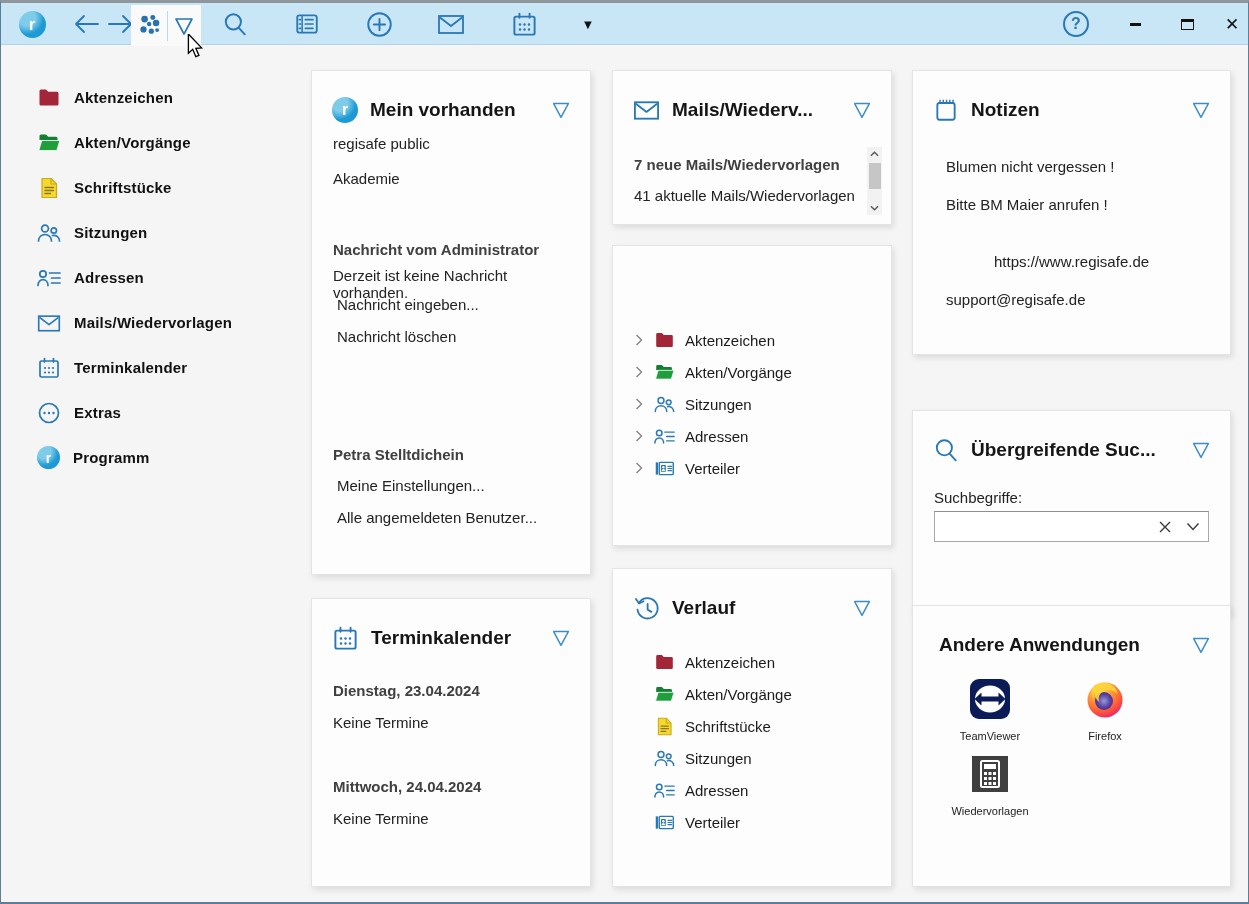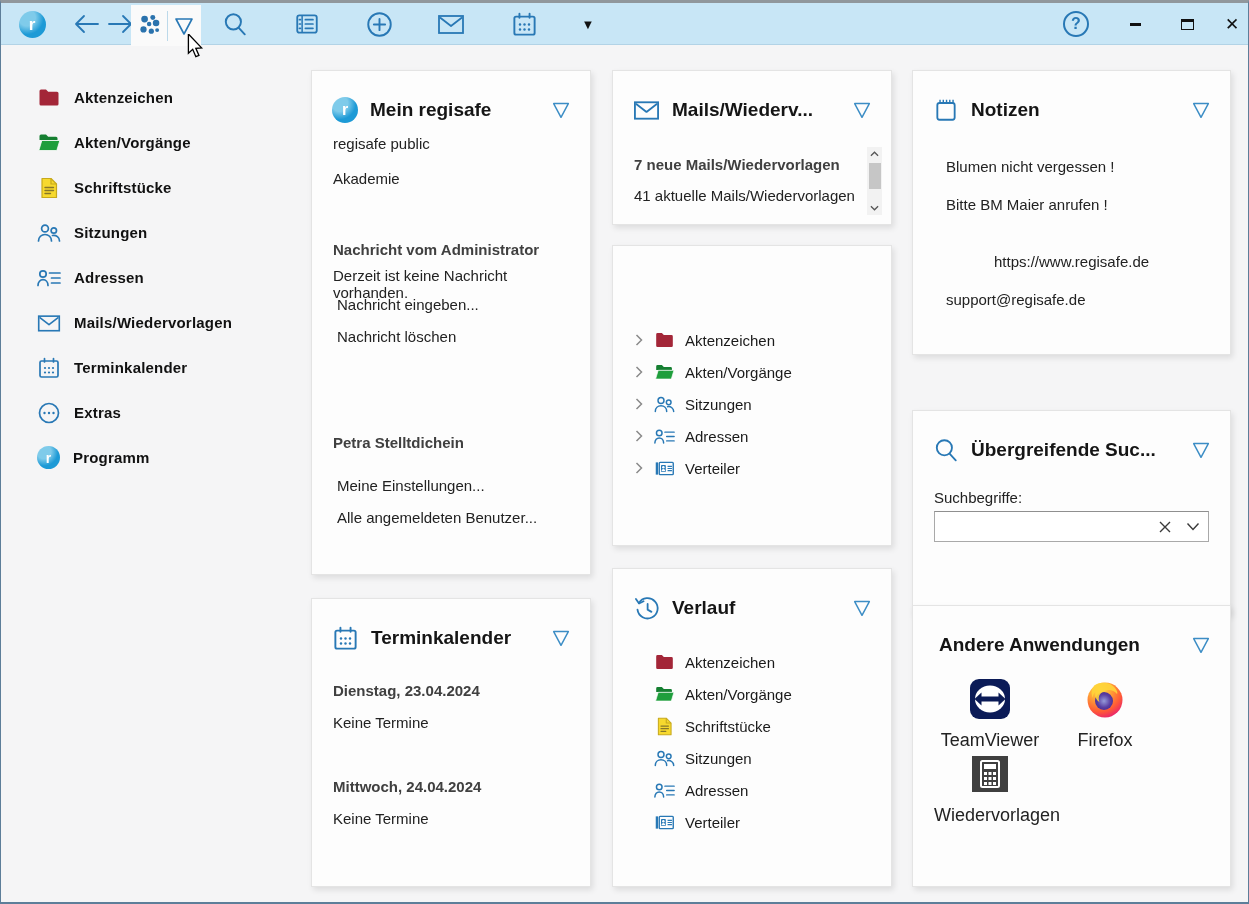--- a/index.html
+++ b/index.html
@@ -70,21 +70,21 @@
   .search-box{
     position:absolute; left:21px; right:21px; top:100px; height:31px; background:#fff;
     border:1px solid #a9a9a9; border-top-color:#8f8f8f;
     display:flex; align-items:center; justify-content:flex-end; gap:6px; padding:0 8px;
   }
   .search-box input{ position:absolute; left:4px; top:1px; bottom:1px; right:70px; border:none; outline:none; font-size:15px; font-family:inherit; background:transparent; }
   .sb-ic{ cursor:pointer; display:flex; }
 
   
   .app{ position:absolute; width:112px; text-align:center; cursor:pointer; }
-  .app .app-label{ font-size:18px; color:#222; margin-top:6px; }
+  .app .app-label{ font-size:11px; color:#222; margin-top:6px; }
   .app .glyph{ display:inline-block; }
 </style>
 </head>
 <body>
 
 <div class="window">
 
   <div class="toolbar">
 
     <div class="tb" style="left:16px;width:30px;">
@@ -275,32 +275,32 @@
 
     <div class="side-item">
       <div style="width:23px;height:23px;border-radius:50%;background:radial-gradient(circle at 30% 25%, #7fcbea 0 30%, #1d9ad6 60%);display:flex;align-items:center;justify-content:center;color:#fff;font-weight:bold;font-size:14px;">r</div>
       <span class="lbl">Programm</span>
     </div>
   </nav>
 
   <section class="card" style="left:310px;top:67px;width:280px;height:505px;">
     <div class="card-header">
       <div style="width:26px;height:26px;border-radius:50%;background:radial-gradient(circle at 30% 25%, #7fcbea 0 30%, #1d9ad6 60%);display:flex;align-items:center;justify-content:center;color:#fff;font-weight:bold;font-size:16px;">r</div>
-      <h2 class="card-title">Mein regisafe</h2>
+      <h2 class="card-title">Mein vorhanden</h2>
       <svg class="card-dd" width="22" height="22" viewBox="0 0 24 24">
           <path d="M4 5 H20 L12 20 Z" fill="none" stroke="#3c8dc5" stroke-width="1.6" stroke-linejoin="round"></path>
         </svg>
     </div>
     <div class="abs" style="top:64px;">regisafe public</div>
     <div class="abs" style="top:99px;">Akademie</div>
     <div class="abs b" style="top:170px;">Nachricht vom Administrator</div>
     <div class="abs" style="top:196px;">Derzeit ist keine Nachricht vorhanden.</div>
     <div class="abs linkish" style="top:225px;">Nachricht eingeben...</div>
     <div class="abs linkish" style="top:257px;">Nachricht löschen</div>
-    <div class="abs b" style="top:363px;">Petra Stelltdichein</div>
+    <div class="abs b" style="top:375px;">Petra Stelltdichein</div>
     <div class="abs linkish" style="top:406px;">Meine Einstellungen...</div>
     <div class="abs linkish" style="top:438px;">Alle angemeldeten Benutzer...</div>
   </section>
 
   <section class="card" style="left:310px;top:595px;width:280px;height:289px;">
     <div class="card-header">
       <svg width="27" height="27" viewBox="0 0 24 24">
           <rect x="3" y="5" width="18" height="16" rx="1.5" fill="none" stroke="#2878b5" stroke-width="1.7"></rect>
           <path d="M7.5 2.5 V6 M16.5 2.5 V6" stroke="#2878b5" stroke-width="1.7" stroke-linecap="round"></path>
           <g fill="#2878b5">

